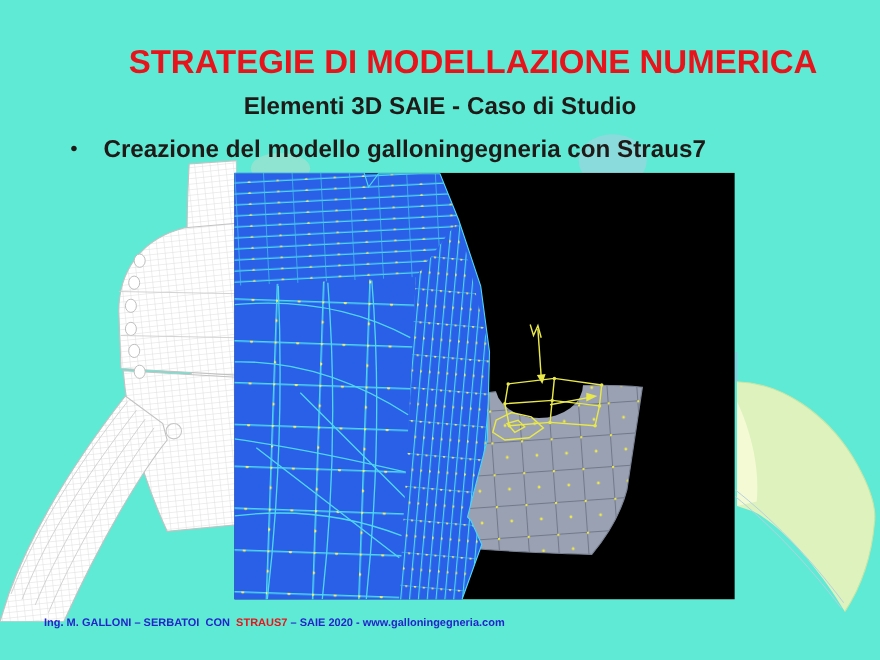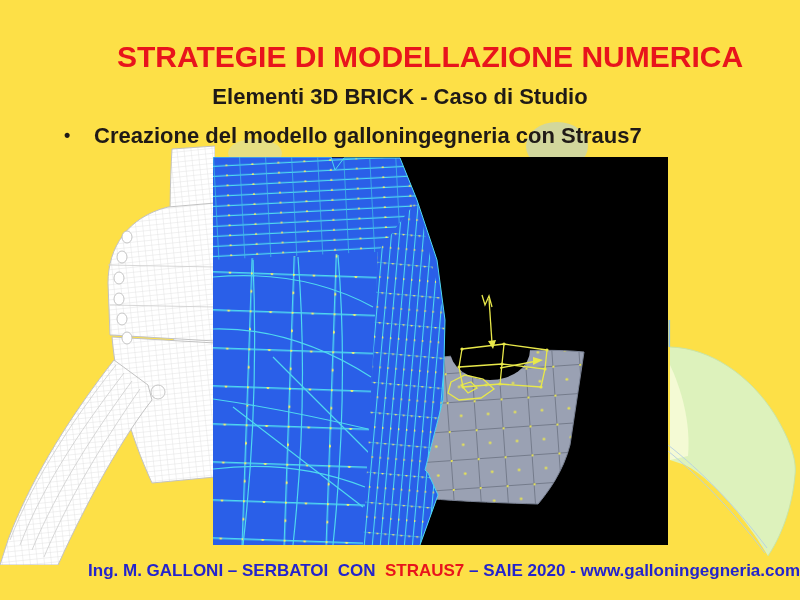--- a/index.html
+++ b/index.html
@@ -1,37 +1,37 @@
 <!DOCTYPE html>
 <html><head>
 <meta charset="utf-8">
 <style>
   html,body { margin:0; padding:0; background:#888; }
   #slide {
-    position:relative; width:800px; height:600px; background:#fde047;
+    position:relative; width:800px; height:600px; background:#5eead4;
     overflow:hidden; font-family:"Liberation Sans", sans-serif;
   }
   .abs { position:absolute; }
   #title {
     left:60px; top:40px; width:740px; text-align:center;
     font-size:30px; font-weight:bold; color:#e8141c; letter-spacing:0px;
     white-space:nowrap;
   }
   #subtitle {
     left:0px; top:84px; width:800px; text-align:center;
     font-size:22px; font-weight:bold; color:#1f1a17; white-space:nowrap;
   }
   #bullet {
     left:64px; top:123px; width:700px; display:flex; align-items:flex-start;
     font-size:22px; font-weight:bold; color:#1f1a17; white-space:nowrap;
   }
   #bullet .marker { width:30px; font-size:18px; padding-top:2px; }
   #footer {
-    left:40px; top:561px; width:760px; text-align:right;
-    font-size:17px; font-weight:bold; color:#2424cc; white-space:pre;
+    left:40px; top:561px; width:760px; text-align:left;
+    font-size:10px; font-weight:bold; color:#2424cc; white-space:pre;
   }
   #footer .brand { color:#e8141c; }
   .blob1 { left:526px; top:122px; width:62px; height:48px; border-radius:50%;
            background:#aed0e2; opacity:.55; }
   .blob2 { left:228px; top:139px; width:54px; height:28px; border-radius:50%;
            background:#c9decb; opacity:.45; }
   svg { display:block; }
 </style>
 </head>
 <body>
@@ -79,21 +79,21 @@
       <path d="M13,155 C45,180 80,215 112,258"></path>
       <path d="M13,161 C45,187 78,221 110,263"></path>
     </g>
     <path d="M15,57 C55,58 95,85 120,125 C135,150 142,170 140,185 C137,220 125,248 113,266" stroke="#c9e4a6" stroke-width="1" fill="none"></path>
   </svg>
 
   <div class="abs blob2"></div>
   <div class="abs blob1"></div>
 
   <div class="abs" id="title">STRATEGIE DI MODELLAZIONE NUMERICA</div>
-  <div class="abs" id="subtitle">Elementi 3D BRICK - Caso di Studio</div>
+  <div class="abs" id="subtitle">Elementi 3D SAIE - Caso di Studio</div>
   <div class="abs" id="bullet">
     <span class="marker">•</span>
     <span>Creazione del modello galloningegneria con Straus7</span>
   </div>
 
   <svg class="abs" style="left:213px;top:157px" width="455" height="388" viewBox="0 0 455 388">
     <defs>
       <pattern id="pTop" width="26" height="10" patternUnits="userSpaceOnUse" patternTransform="rotate(-3)">
         <rect width="26" height="10" fill="#2a5fe8"></rect>
         <path d="M0,9.5 H26" stroke="#4ed8f0" stroke-width="1.4" fill="none"></path>

